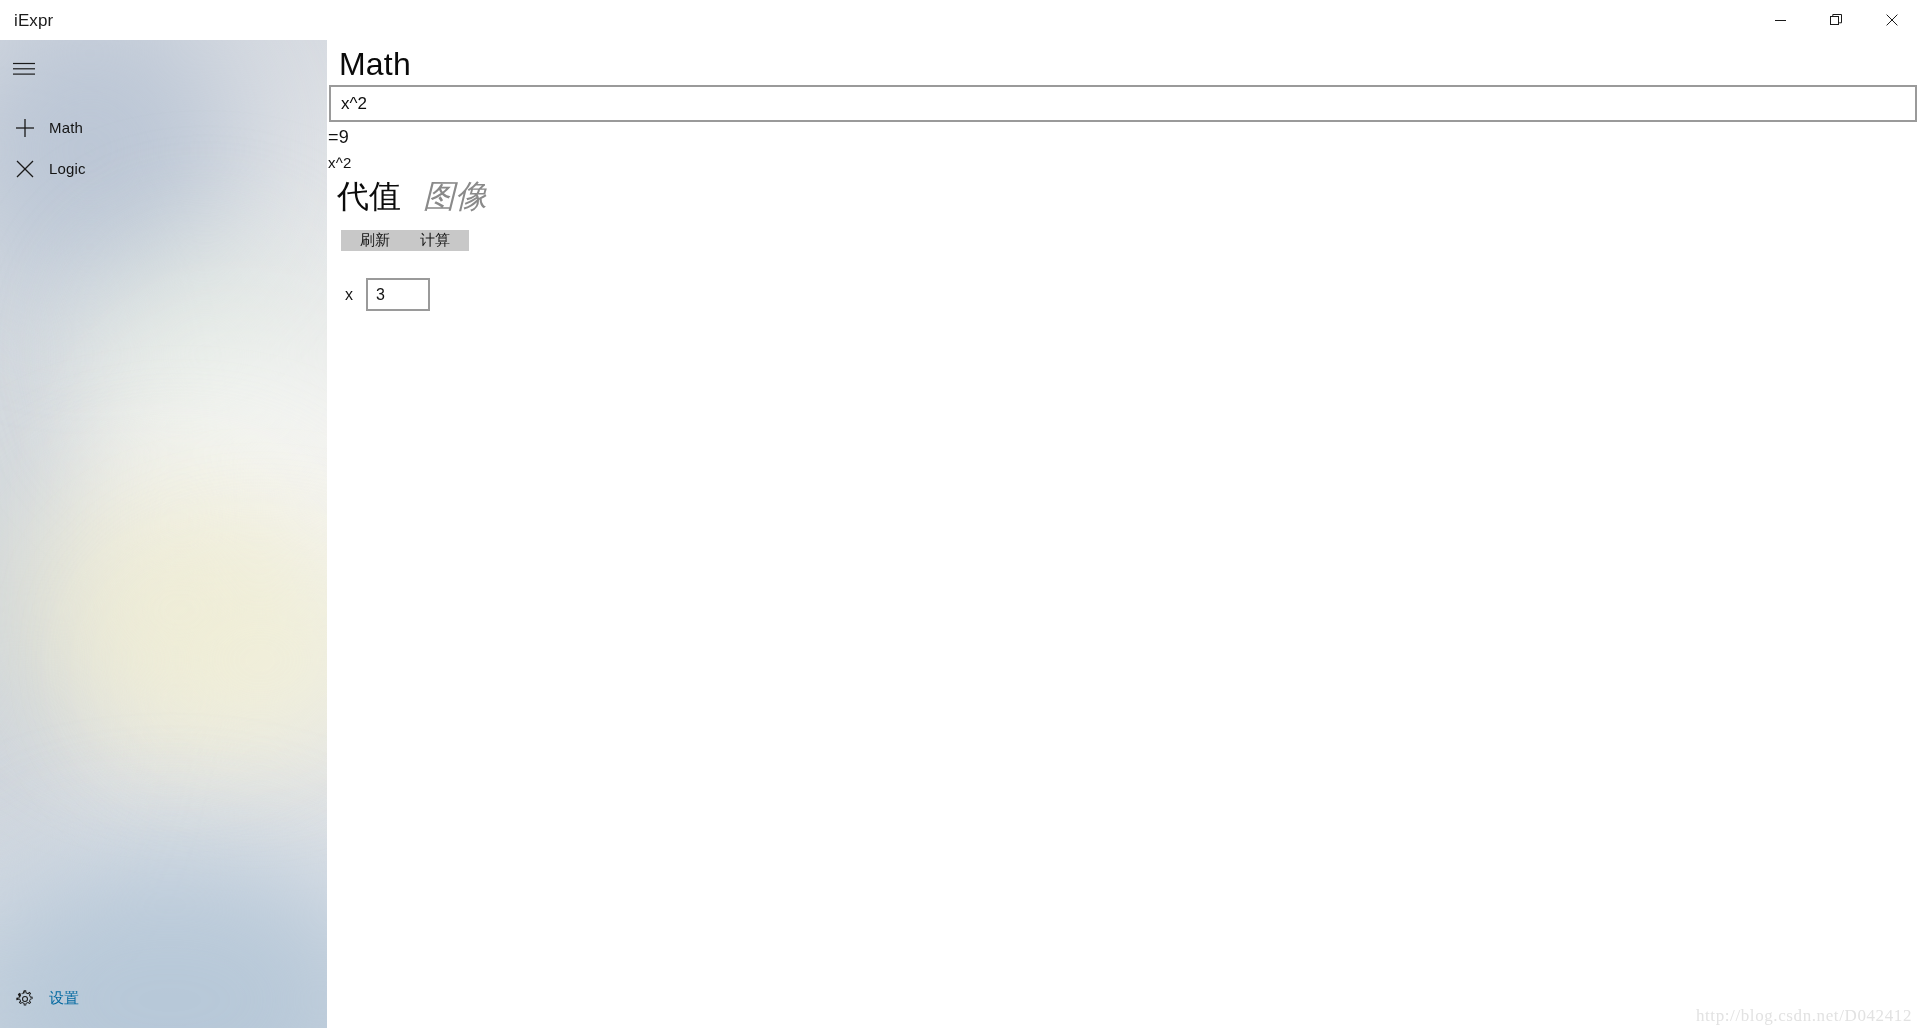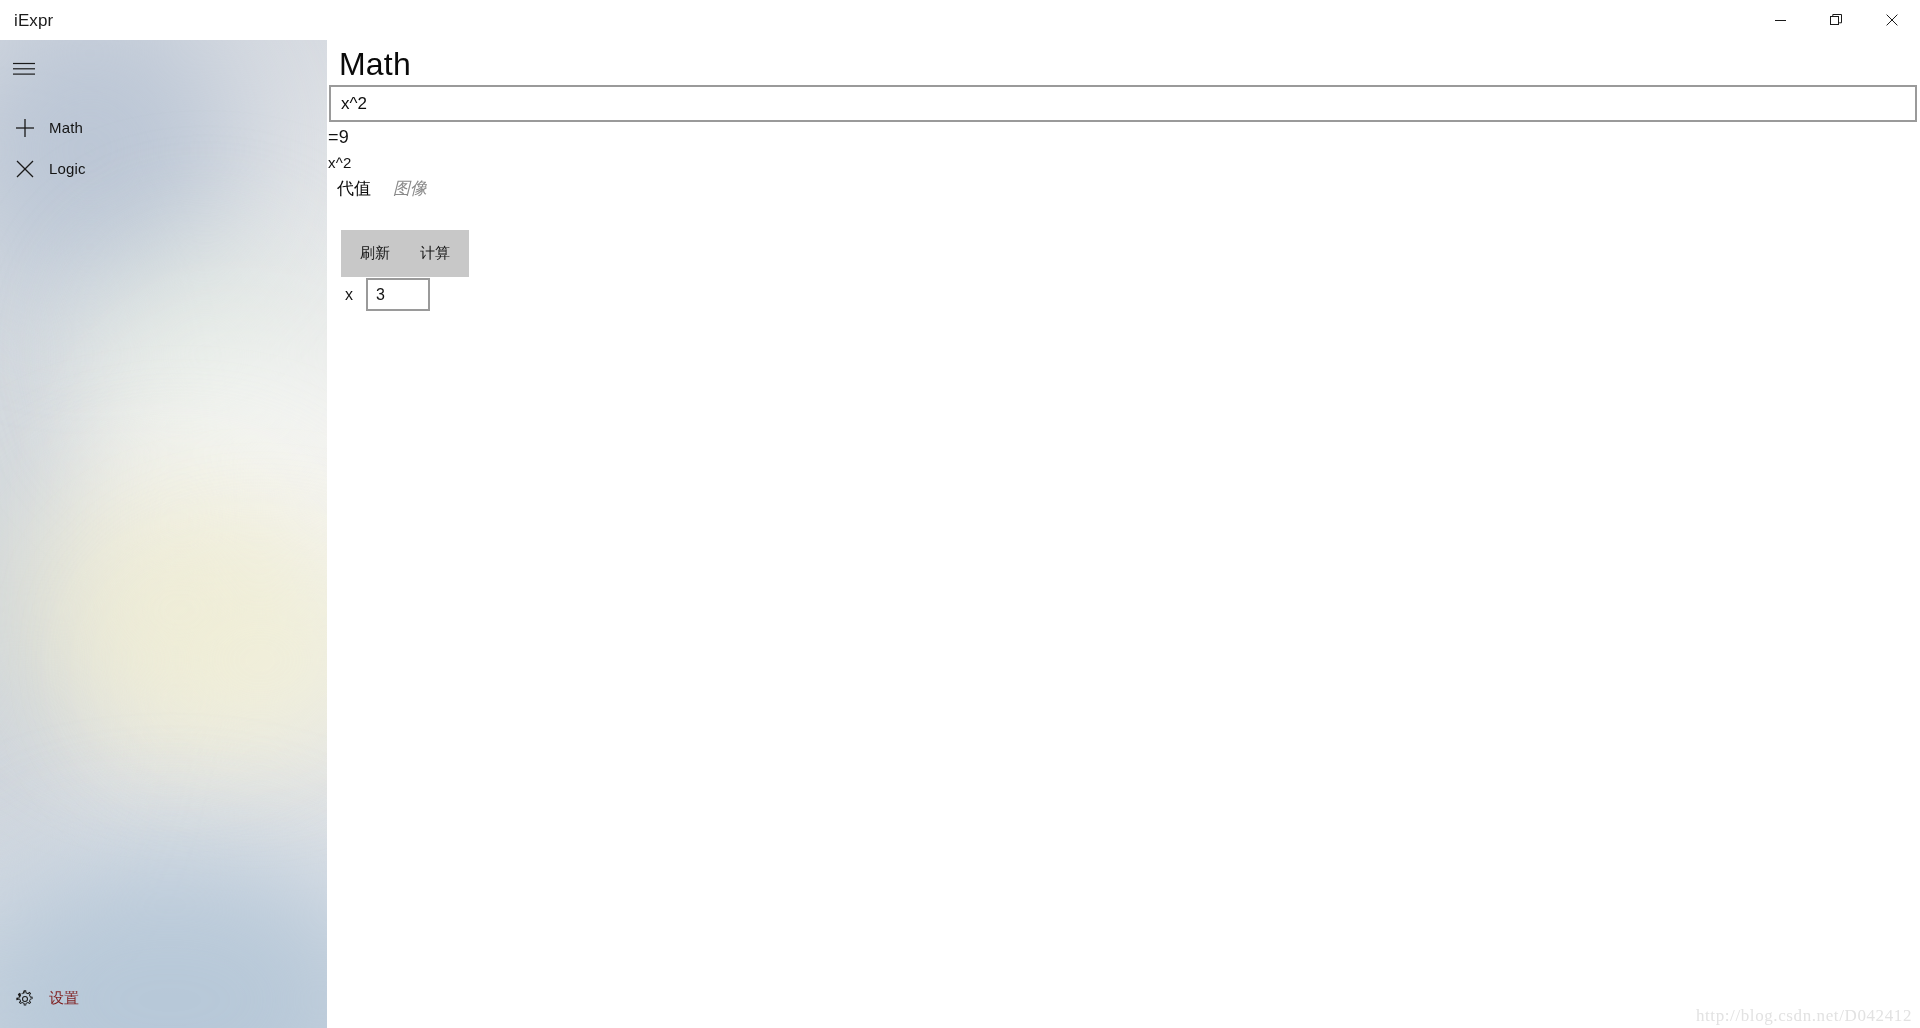--- a/index.html
+++ b/index.html
@@ -182,21 +182,21 @@
 
   .settings-item {
     height: 45px;
     display: flex;
     align-items: center;
     cursor: default;
     margin-bottom: 7px;
   }
   .settings-label {
     font-size: 15px;
-    color: #7f1d1d;
+    color: #0369a1;
     font-family: "DejaVu Sans", "Liberation Sans", sans-serif;
     line-height: 1;
   }
 
   
   .main {
     flex: 1 1 auto;
     position: relative;
     background: #ffffff;
     min-width: 0;
@@ -253,34 +253,34 @@
   .tabs {
     position: absolute;
     left: 10px;
     top: 140px;
     display: flex;
     align-items: flex-end;
     gap: 22px;
   }
   .tab {
     font-family: "DejaVu Sans", "Liberation Sans", sans-serif;
-    font-size: 17px;
+    font-size: 32px;
     line-height: 1;
     cursor: default;
     padding-bottom: 2px;
   }
   .tab.active { color: #0b0b0b; }
   .tab.inactive { color: #8a8a8a; font-style: italic; }
 
   .action-bar {
     position: absolute;
     left: 14px;
     top: 190px;
     background: #c8c8c8;
-    height: 47px;
+    height: 21px;
     display: flex;
     align-items: center;
     padding: 0 11px;
   }
   .action-btn {
     font-family: "DejaVu Sans", "Liberation Sans", sans-serif;
     font-size: 15px;
     color: #141414;
     background: transparent;
     border: none;

